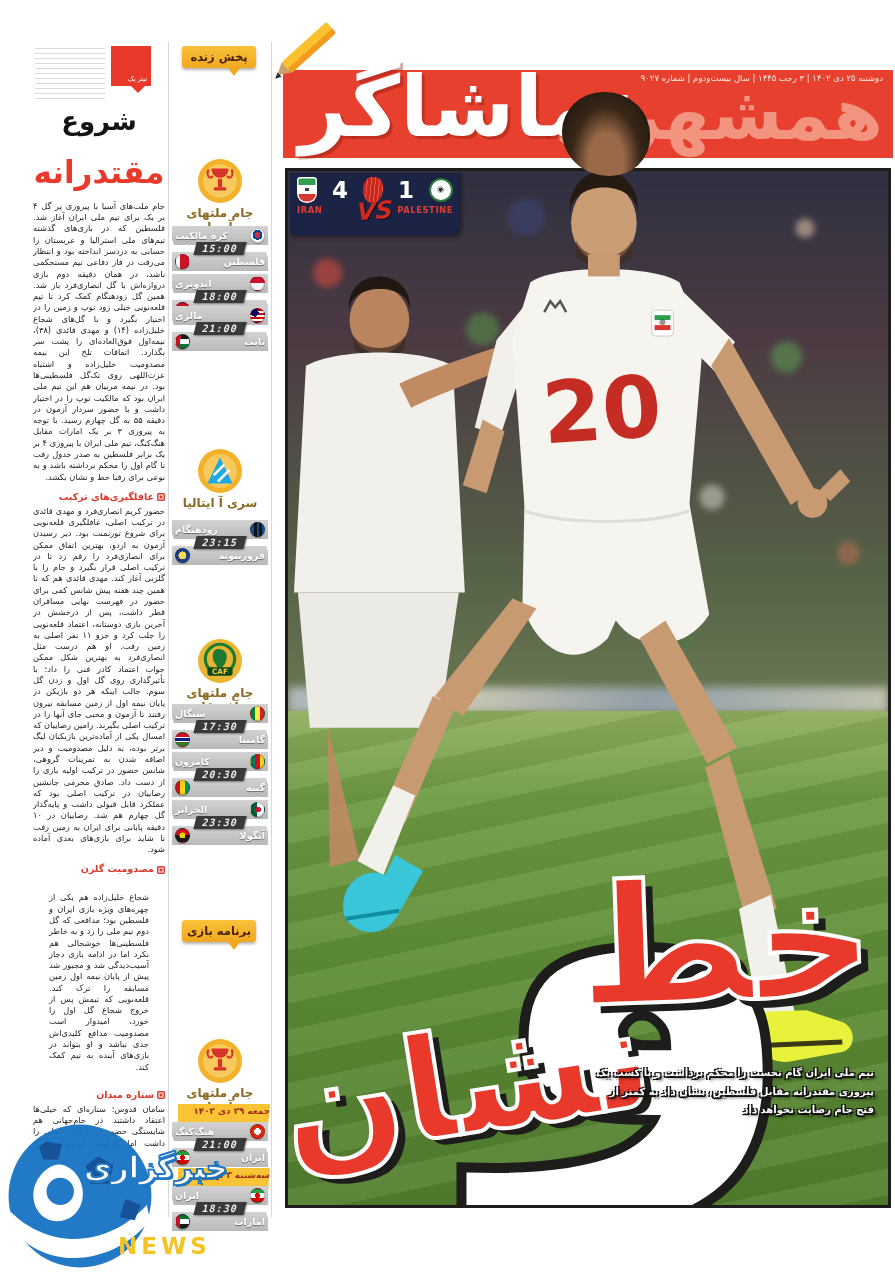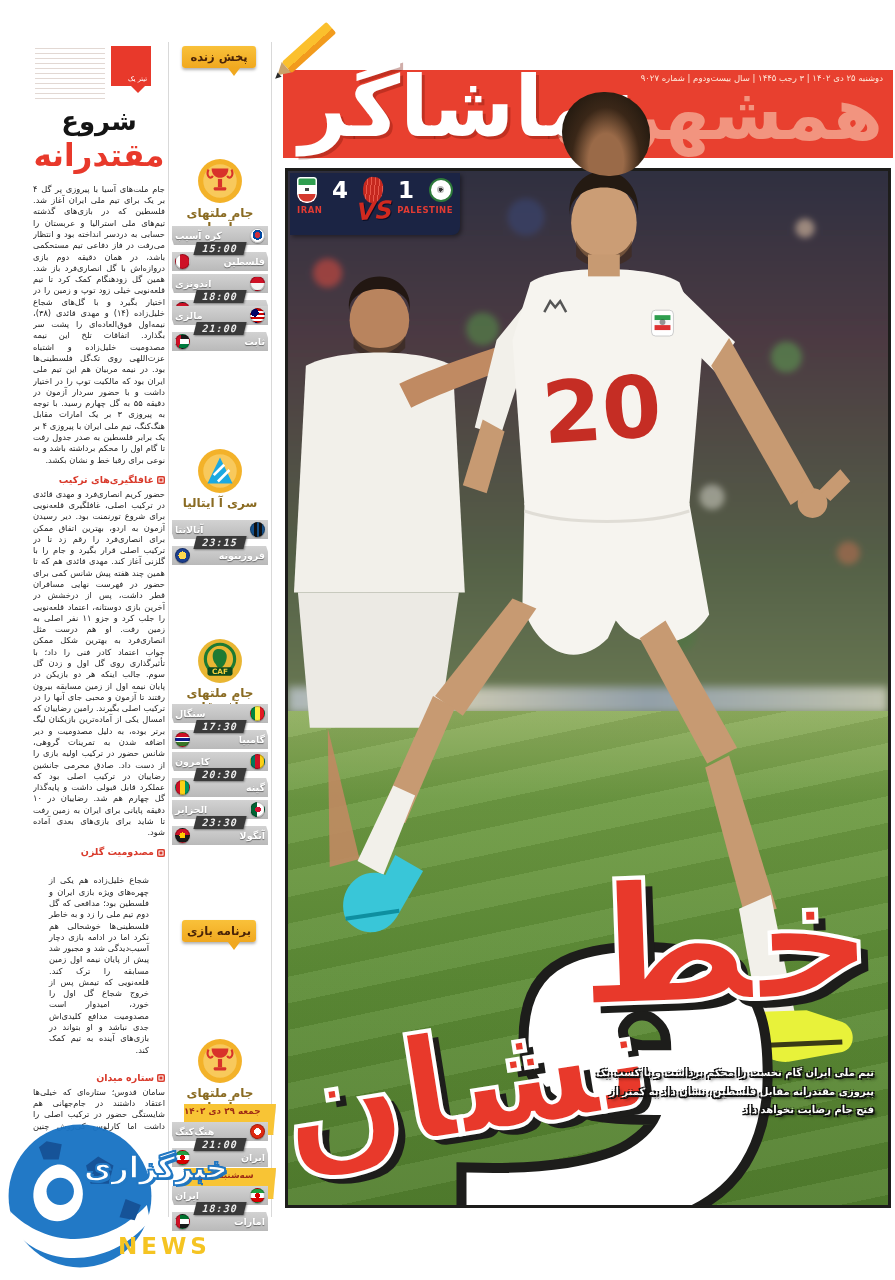--- a/index.html
+++ b/index.html
@@ -90,21 +90,21 @@
 
   
   .left-col{position:absolute;left:33px;top:40px;width:132px;z-index:2;}
   .deco-lines{position:absolute;top:8px;right:60px;width:70px;height:54px;
       background:repeating-linear-gradient(180deg,#e2d8d3 0 1px,transparent 1px 5px);}
   .kicker-box{position:absolute;top:6px;right:14px;width:40px;height:40px;background:#e8392b;}
   .kicker-box::after{content:"";position:absolute;bottom:-7px;right:6px;border-left:7px solid transparent;
       border-right:7px solid transparent;border-top:7px solid #e8392b;}
   .kicker-label{position:absolute;bottom:3px;right:4px;font-size:6.5px;color:#fff;}
   .headline1{margin-top:66px;text-align:center;font-size:26px;font-weight:900;color:#141414;line-height:1.2;}
-  .headline2{text-align:center;font-size:31px;font-weight:900;color:#e8392b;line-height:1.15;margin-top:1px;}
+  .headline2{text-align:center;font-size:31px;font-weight:900;color:#e8392b;line-height:1.15;margin-top:18px;}
   .article{margin-top:10px;height:948px;overflow:hidden;font-size:8.3px;line-height:1.36;color:#1f1f1f;
       text-align:justify;}
   .sec-head{color:#d93a2b;font-weight:bold;font-size:9.5px;margin:8px 0 2px;display:flex;align-items:center;gap:3px;}
   .sec-bullet{display:inline-block;width:8px;height:8px;background:#d93a2b;border-radius:2px;flex:0 0 8px;
       box-shadow:inset 0 0 0 1.5px #d93a2b, inset 0 0 0 2.5px #fff;}
 
   
   .sidebar{position:absolute;left:172px;top:40px;width:96px;height:1200px;z-index:2;}
   .badge{position:absolute;left:10px;width:74px;background:linear-gradient(180deg,#f9c13a,#f0a81f);
       color:#4a2408;font-weight:bold;font-size:11.5px;text-align:center;padding:4px 0;border-radius:3px;
@@ -141,22 +141,22 @@
   .fl-gin{background:linear-gradient(90deg,#ce1126 0 33%,#fcd116 33% 66%,#009460 66%);}
   .fl-alg{background:radial-gradient(circle at 55% 50%,#d21034 0 3px,transparent 3px),
                      linear-gradient(90deg,#006233 0 50%,#fff 50%);}
   .fl-ago{background:radial-gradient(circle,#ffcb00 0 3px,transparent 3px),
                      linear-gradient(180deg,#ce1126 0 50%,#1a1a1a 50%);}
   .fl-hkg{background:radial-gradient(circle,#fff 0 3.5px,#de2910 3.5px);}
   .fl-irn{background:radial-gradient(circle at 50% 50%,#da0000 0 2.5px,transparent 2.5px),
                      linear-gradient(180deg,#239f40 0 33%,#fff 33% 66%,#da0000 66%);}
   .fl-uae{background:linear-gradient(90deg,#ce1126 0 28%,transparent 28%),
                      linear-gradient(180deg,#00732f 0 33%,#fff 33% 66%,#1a1a1a 66%);}
-  .fdate{position:absolute;left:12px;width:92px;height:31px;background:#f8c435;color:#9e2b15;
-      font-size:8.8px;font-weight:bold;text-align:left;line-height:15px;
+  .fdate{position:absolute;left:6px;width:92px;height:31px;background:#f8c435;color:#9e2b15;
+      font-size:8.8px;font-weight:bold;text-align:right;line-height:15px;
       clip-path:polygon(0 0,100% 0,97% 100%,0 100%);box-shadow:0 1px 2px rgba(0,0,0,.3);}
 
   
   .watermark{position:absolute;left:0;top:1116px;width:280px;height:164px;z-index:9;opacity:.96;}
   .wm-ball{position:absolute;left:4px;top:4px;}
   .wm-agency{position:absolute;left:84px;top:34px;font-size:30px;font-weight:900;color:#fff;
       -webkit-text-stroke:1.5px #1973c2;
       text-shadow:2px 2px 0 #1973c2,-1px -1px 0 #1973c2,1px -1px 0 #1973c2,-1px 1px 0 #1973c2;direction:rtl;}
   .wm-name{position:absolute;left:86px;top:76px;font-size:25px;font-weight:900;color:#1973c2;
       letter-spacing:1px;direction:ltr;}
@@ -301,21 +301,21 @@
         <path d="M14,10 C14,22 30,22 30,10 Z" fill="#d8332a"></path>
         <path d="M11,11 C8,18 14,21 15,17 M33,11 C36,18 30,21 29,17" stroke="#d8332a" stroke-width="2" fill="none"></path>
         <rect x="20" y="20" width="4" height="8" fill="#d8332a"></rect>
         <rect x="16" y="28" width="12" height="3" rx="1" fill="#d8332a"></rect>
       </svg>
       <div class="league-cap">جام ملتهای آسیا</div>
     </div>
 
     <div class="fixture" style="top:186px">
       <div class="frow top">
-          <span class="fname">کره آسیب</span>
+          <span class="fname">کره مالکیت</span>
           <span class="fl fl-kor"></span>
         </div>
       <div class="ftime">15:00</div>
       <div class="frow bot">
           <span class="fl fl-bhr"></span>
           <span class="fname">فلسطین</span>
         </div>
     </div>
     <div class="fixture" style="top:234px">
       <div class="frow top">
@@ -346,21 +346,21 @@
         <circle cx="22" cy="22" r="16" fill="#f8c95c"></circle>
         <polygon points="22,9 34,34 10,34" fill="#1ba9e1"></polygon>
         <line x1="16" y1="26" x2="26" y2="16" stroke="#fff" stroke-width="2.5"></line>
         <line x1="20" y1="32" x2="31" y2="21" stroke="#fff" stroke-width="2.5"></line>
       </svg>
       <div class="league-cap">سری آ ایتالیا</div>
     </div>
 
     <div class="fixture" style="top:480px">
       <div class="frow top">
-          <span class="fname">آتالانتا</span>
+          <span class="fname">زودهنگام</span>
           <span class="fl fl-ata"></span>
         </div>
       <div class="ftime">23:15</div>
       <div class="frow bot">
           <span class="fl fl-fro"></span>
           <span class="fname">فروزینونه</span>
         </div>
     </div>
 
     <div class="league" style="top:598px">

